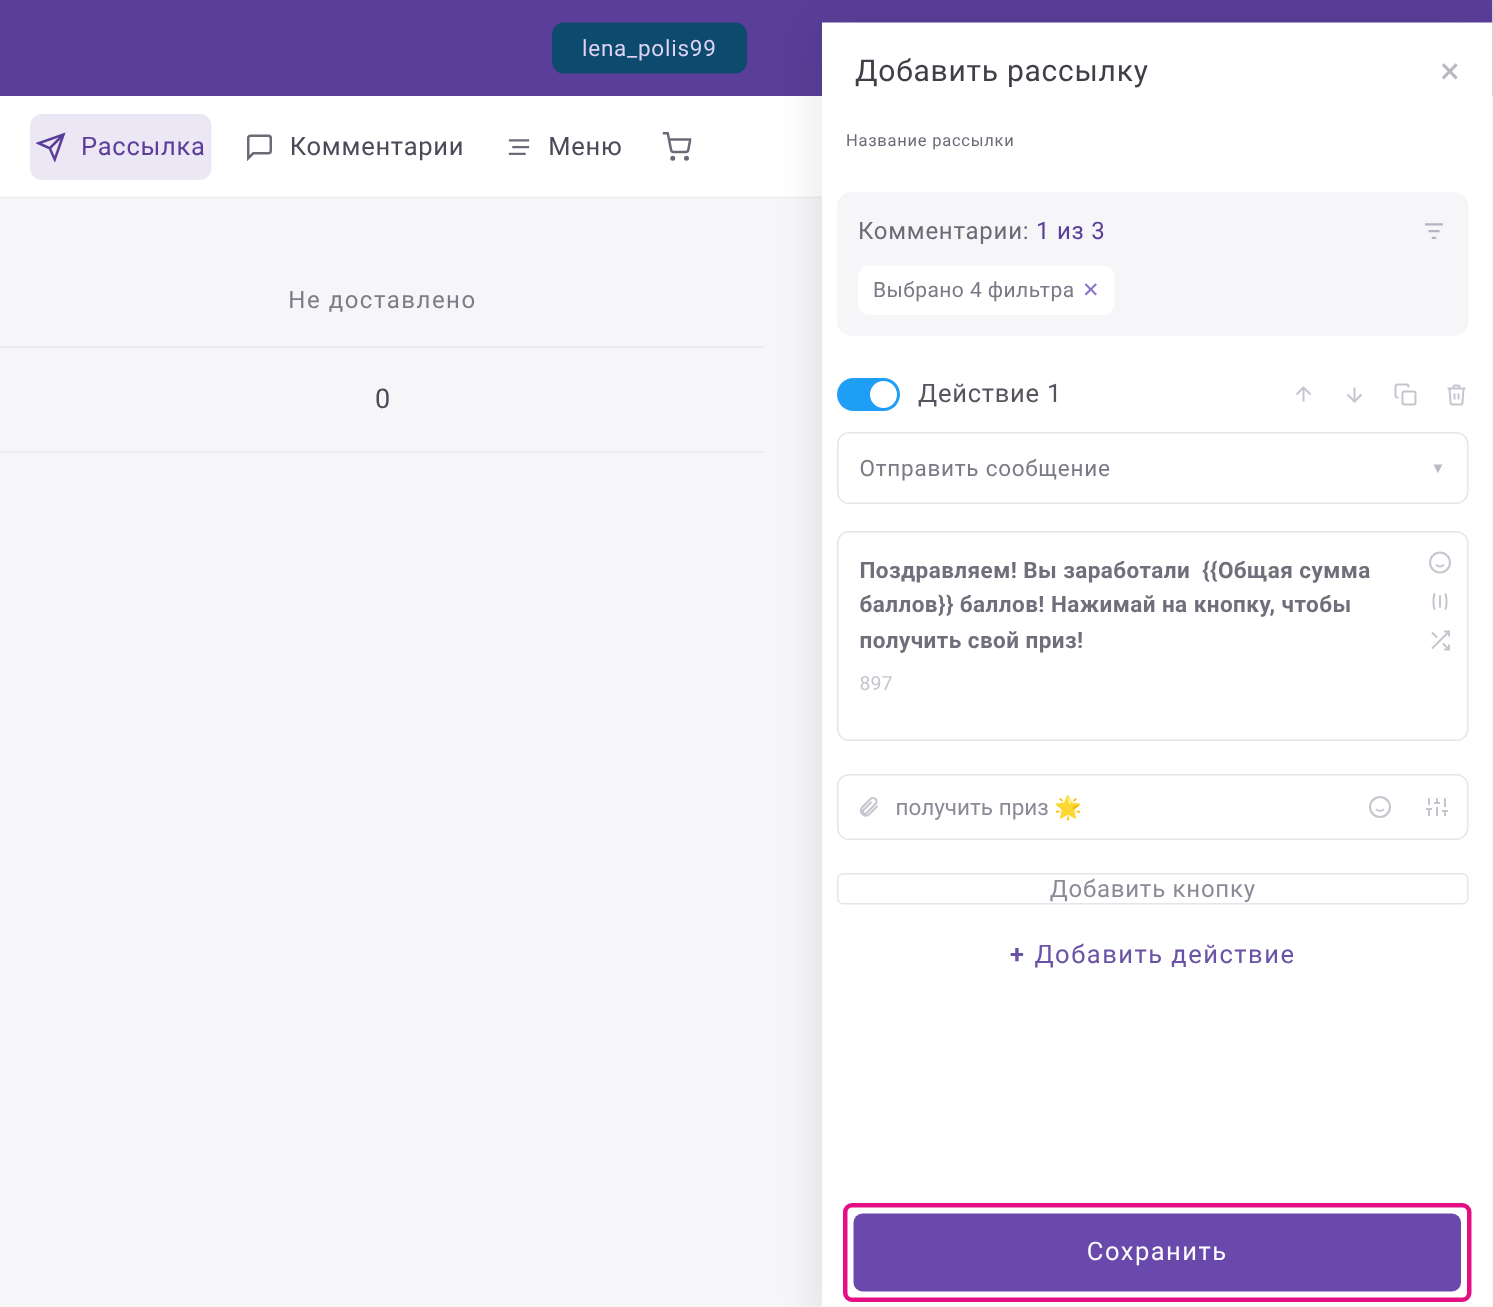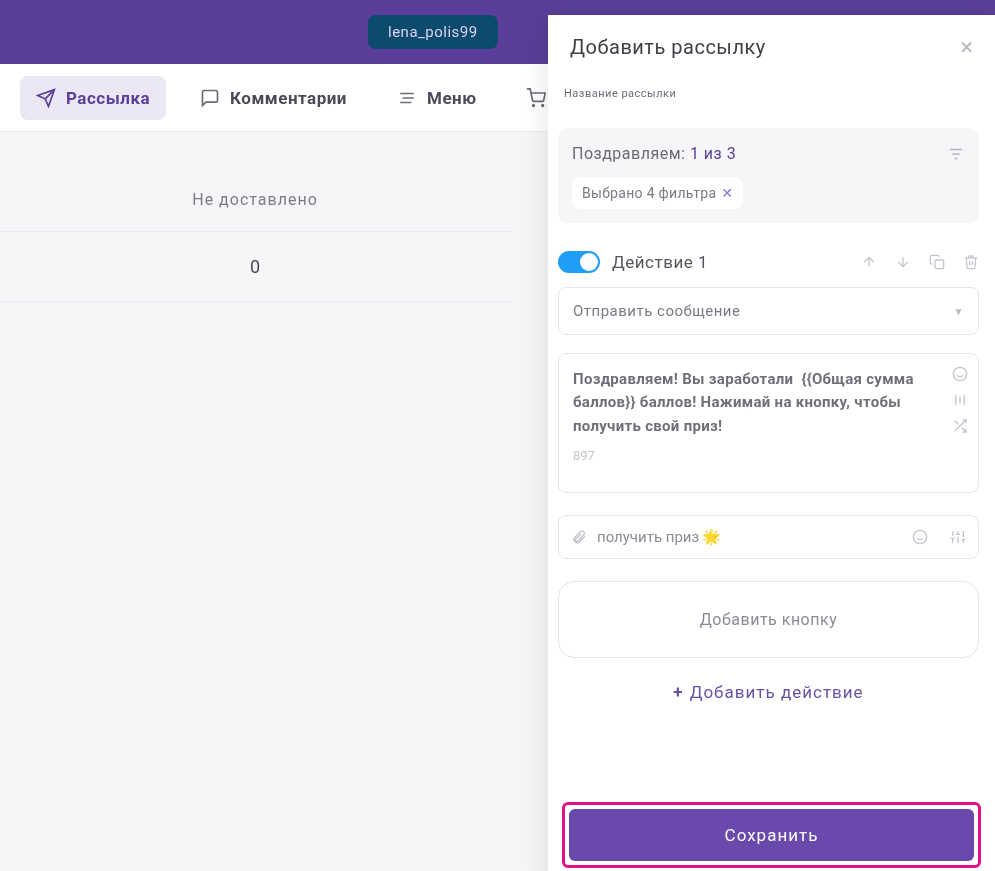--- a/index.html
+++ b/index.html
@@ -4,21 +4,21 @@
 <style>
 * { box-sizing: border-box; margin: 0; padding: 0; font-family: -apple-system, BlinkMacSystemFont, "Segoe UI", Roboto, Arial, sans-serif; }
 body { width: 995px; height: 871px; overflow: hidden; background: #f6f6f8; position: relative; }
 
 
 .topbar { height: 64px; background: #5a3e99; display: flex; align-items: center; padding: 0 16px; }
 .account-chip { margin-left: 352px; background: #0c4a6e; color: #dfd3f3; padding: 8px 20px; border-radius: 8px; letter-spacing: 0.5px; font-size: 15px; }
 
 
 .tabs { height: 68px; background: #fff; display: flex; align-items: center; gap: 18px; padding: 0 20px; box-shadow: inset 0 -1px 0 #eee; }
-.tab { display: flex; align-items: center; gap: 10px; padding: 12px 16px; border-radius: 8px; color: #4a4a58; font-size: 17px; letter-spacing: 0.5px; cursor: pointer; font-weight: bold; }
+.tab { display: flex; align-items: center; gap: 10px; padding: 12px 4px; border-radius: 8px; color: #4a4a58; font-size: 17px; letter-spacing: 0.5px; cursor: pointer; }
 .tab.active { background: #ece7f5; color: #5a3e99; }
 .tab .ico { width: 20px; height: 20px; display:flex; align-items:center; justify-content:center; }
 
 
 .stats-head { text-align:center; color:#7d7d88; letter-spacing:1px; padding: 58px 0 22px; font-size:16px; border-bottom:1px solid #e9e9ee; width:510px; }
 .stats-val { text-align:center; color:#4a4a58; font-size:18px; padding:24px 0; border-bottom:1px solid #e9e9ee; width:510px; }
 
 
 .modal { position:absolute; top:15px; right:0; width: 447px; height:871px; background:#fff; box-shadow:-6px 0 24px rgba(0,0,0,0.08); display:flex; flex-direction:column; }
 .modal-head { display:flex; align-items:center; justify-content:space-between; padding: 20px 22px 18px; }
@@ -54,21 +54,21 @@
 .msg-text { white-space:pre-wrap; color:#6f6f7b; font-size:15px; line-height:1.55; letter-spacing:0.3px;font-weight:bold; }
 .msg-side { position:absolute; right:10px; top:12px; display:flex; flex-direction:column; gap:10px; color:#c5c5cf; }
 .msg-side span{ cursor:pointer; }
 .char-count { text-align:left; margin-top:8px; color:#c5c5cf; font-size:13px; padding:2px 0; }
 
 .btn-preview { margin-top:22px; border:1px solid #e5e5ec; border-radius:8px; padding:12px 12px; display:flex; align-items:center; gap:10px; color:#8b8b97; font-size:15px; }
 .btn-preview .ico { color:#c5c5cf; }
 .btn-preview .spacer { flex:1; }
 .btn-preview .tool { color:#c5c5cf; cursor:pointer; }
 
-.add-btn-row { margin-top:22px; border:1px solid #e5e5ec; border-radius:16px; padding:28px; text-align:center; color:#8b8b97; letter-spacing:0.5px; cursor:pointer; }
+.add-btn-row { margin-top:22px; border:1px solid #e5e5ec; border-radius:4px; padding:0; text-align:center; color:#8b8b97; letter-spacing:0.5px; cursor:pointer; }
 
 .add-action { text-align:center; color:#6a53a6; letter-spacing:1px; font-size:17px; padding:24px 0 16px; cursor:pointer; }
 .add-action .plus { font-weight:bold; margin-right:6px; }
 
 .modal-foot { padding: 12px 14px 18px; }
 .save-wrap { border:3px solid #e41083; border-radius:6px; padding:4px; }
 .save-btn { width:100%; background:#6a49ad; color:#fff; border:none; border-radius:6px; padding:16px; font-size:17px; letter-spacing:1px; cursor:pointer; }
 
 svg { display:block; }
 </style>
@@ -126,21 +126,21 @@
     <div class="modal-title">Добавить рассылку</div>
     <div class="close-x">×</div>
   </div>
 
   <div class="modal-body">
     <div class="field-label">Название рассылки</div>
 
     <div class="recipients-box">
       <div class="recipients-row">
         <div class="recipients-text">
-          <span>Поздравляем: </span><span class="count">1 из 3</span>
+          <span>Комментарии: </span><span class="count">1 из 3</span>
         </div>
         <div class="filter-btn">
           <svg width="18" height="18" viewBox="0 0 24 24" fill="none" stroke="#b4b4c0" stroke-width="2">
               <line x1="4" y1="6" x2="20" y2="6"></line>
               <line x1="7" y1="12" x2="17" y2="12"></line>
               <line x1="10" y1="18" x2="14" y2="18"></line>
             </svg>
         </div>
       </div>
       <div class="filter-chip">

